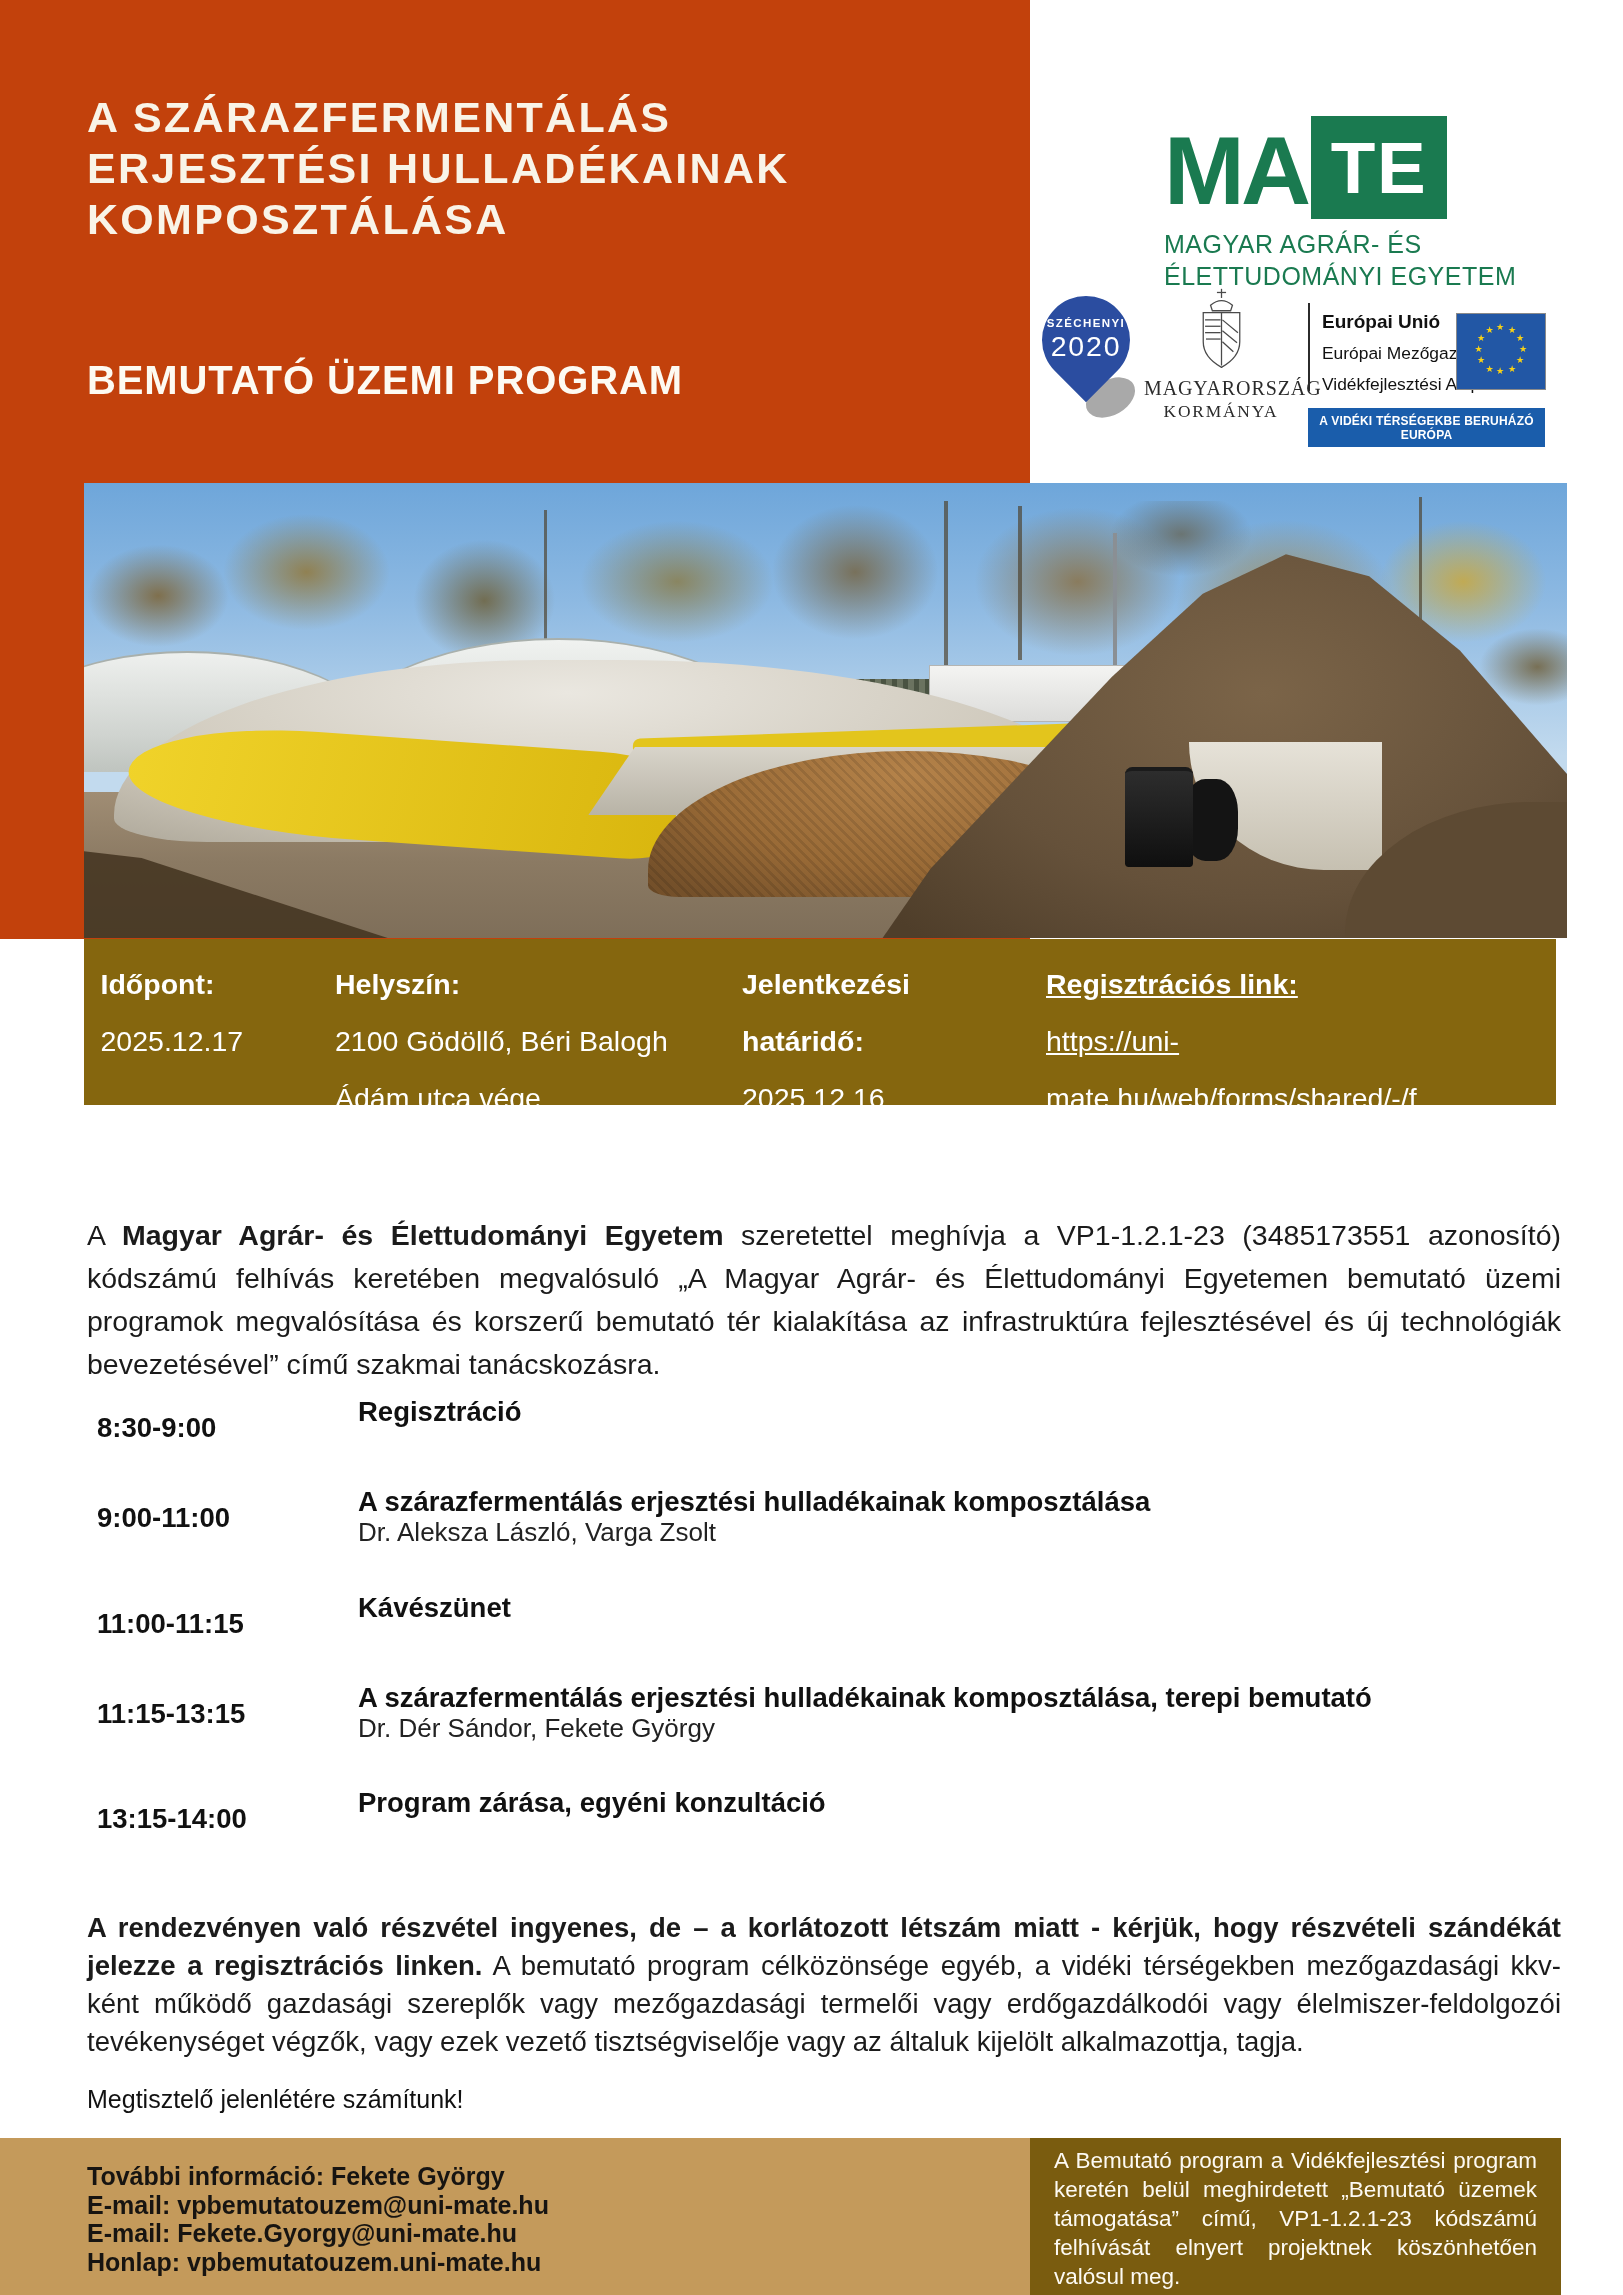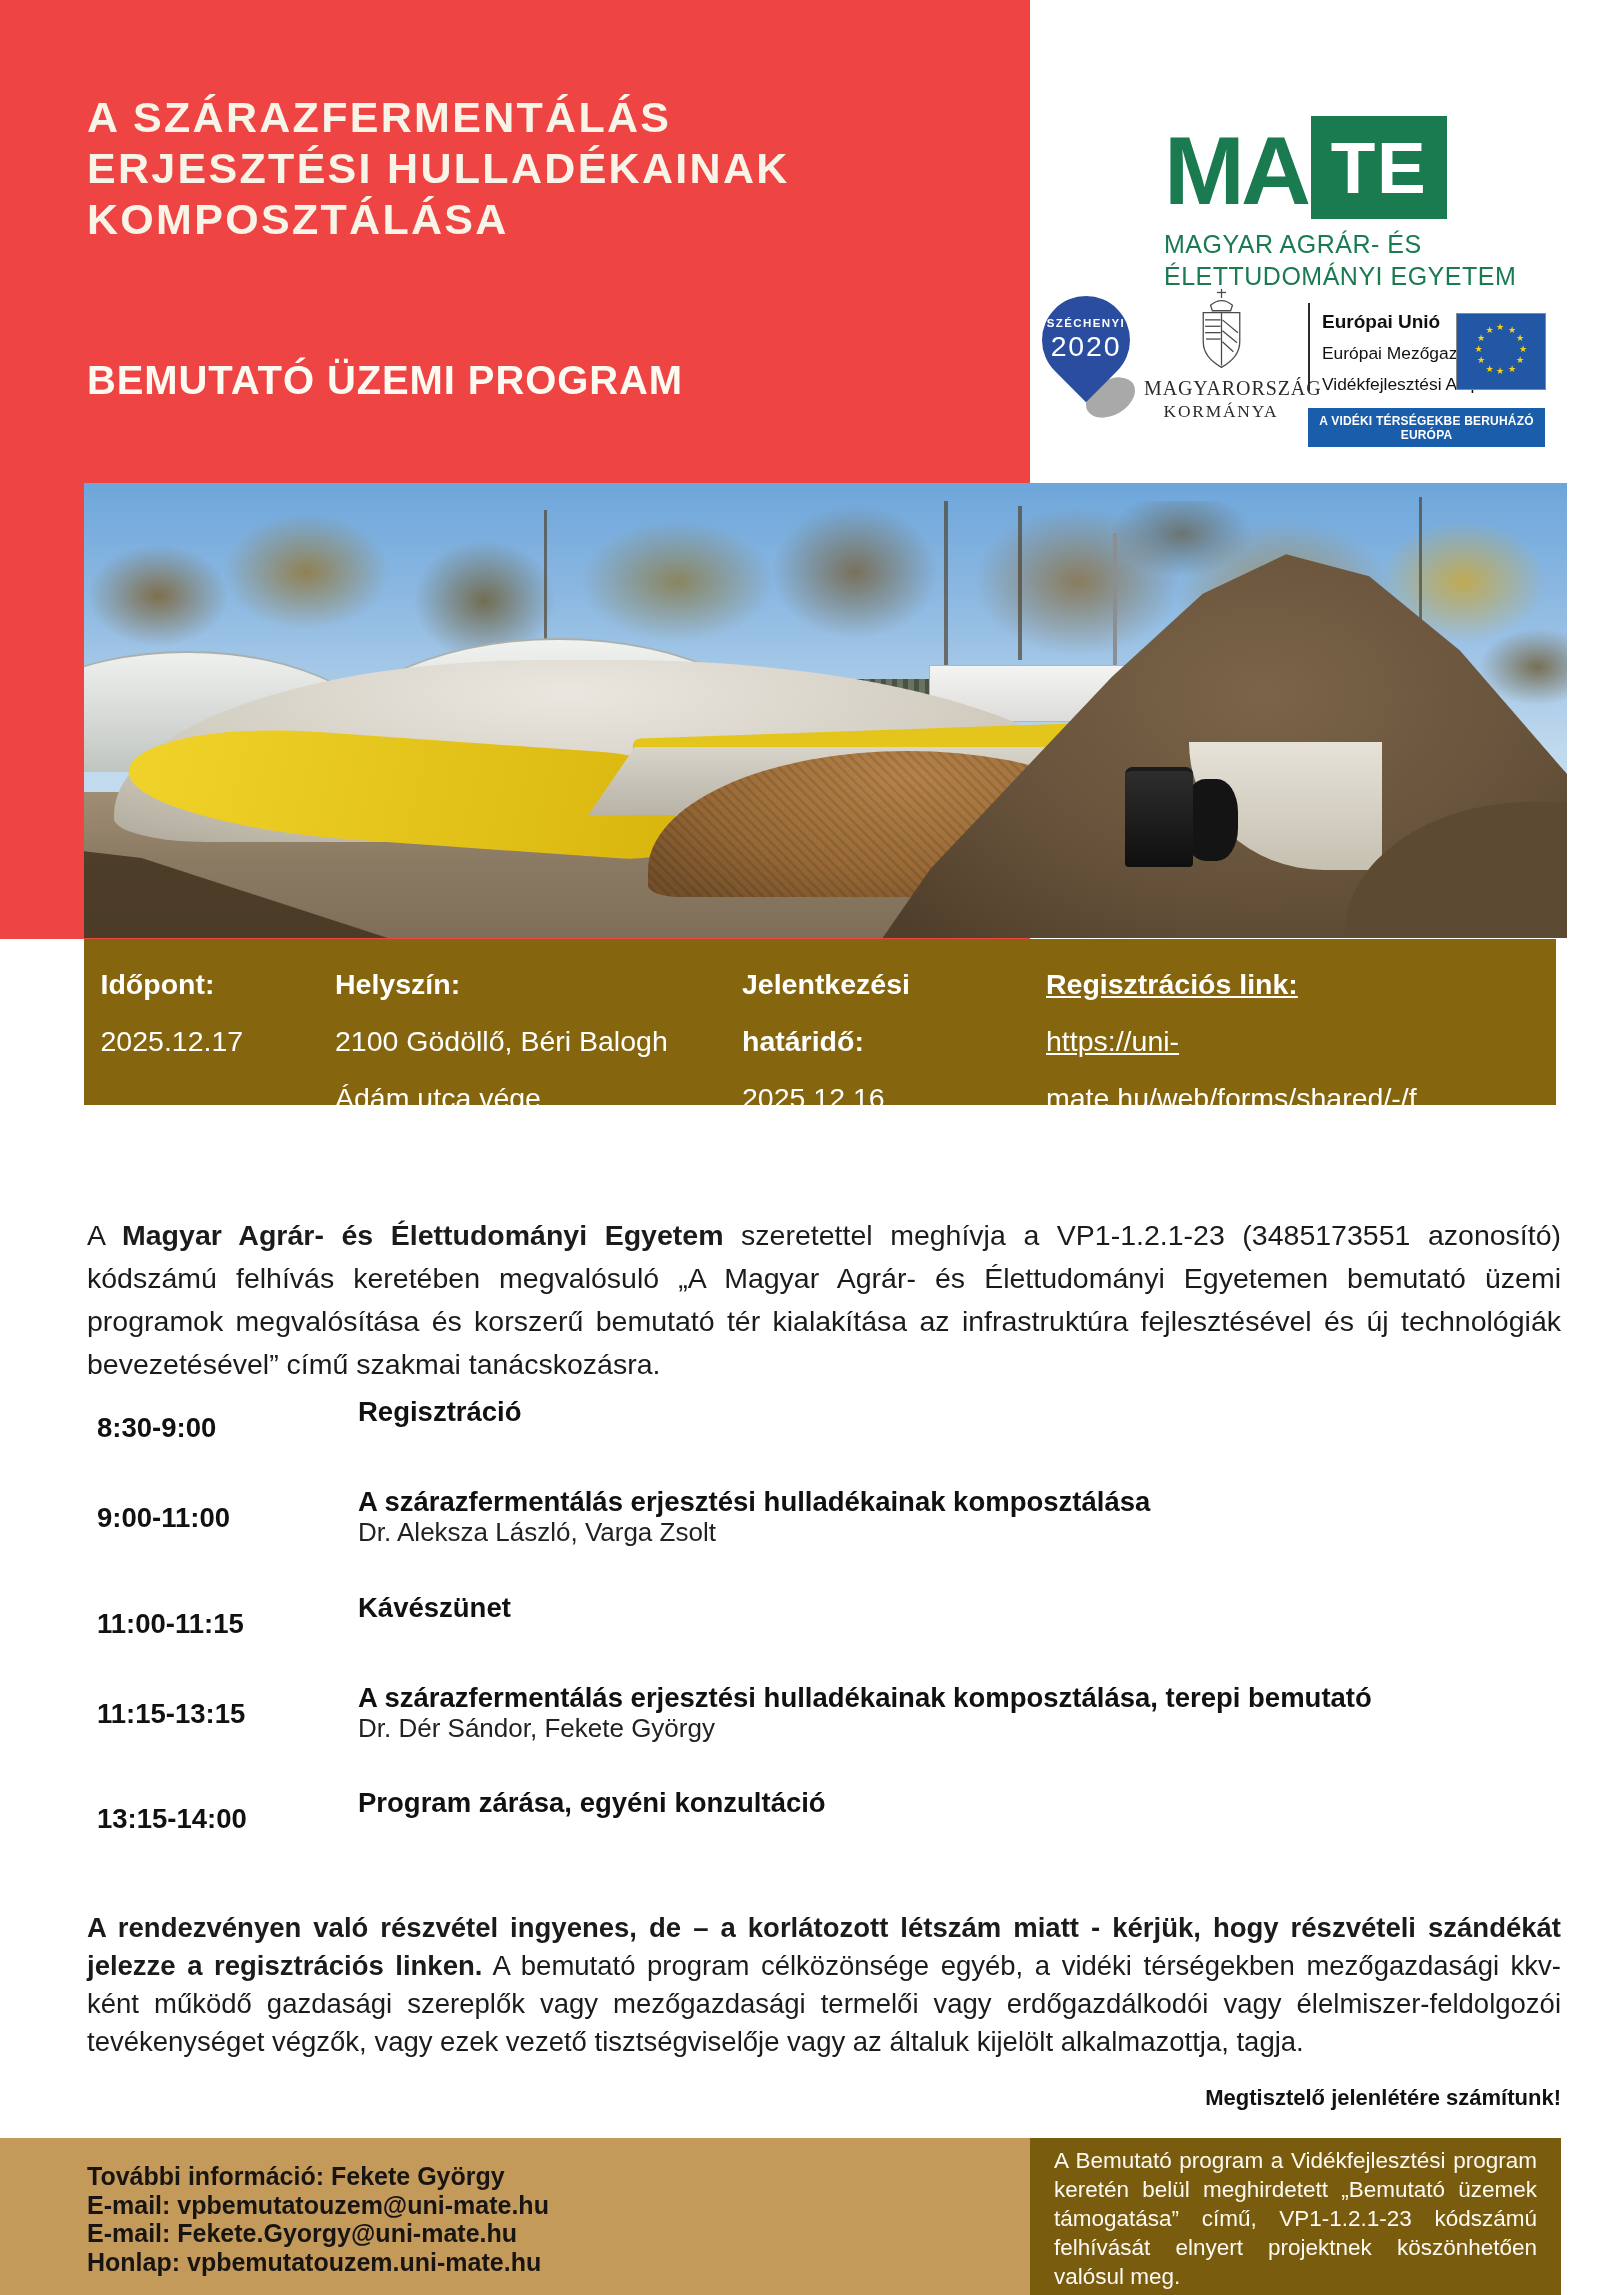--- a/index.html
+++ b/index.html
@@ -1,20 +1,20 @@
 <!DOCTYPE html>
 <html style="font-size:14.7px"><head>
 <meta charset="utf-8">
 <style>
   html,body{margin:0;padding:0;background:#fff;}
   .page{position:relative;width:1624px;height:2296px;background:#ffffff;overflow:hidden;
         font-family:"Liberation Sans", sans-serif;}
 
   
-  .header-block{position:absolute;left:0;top:0;width:1030px;height:939px;background:#ef4444;}
+  .header-block{position:absolute;left:0;top:0;width:1030px;height:939px;background:#c2410c;}
   .title{position:absolute;left:87px;top:92px;color:#f9f4e8;font-weight:800;
          font-size:43px;line-height:51px;letter-spacing:2.3px;}
   .subtitle{position:absolute;left:87px;top:358px;color:#fdfaf2;font-weight:700;
             font-size:40px;letter-spacing:0.9px;}
 
   
   .mate{position:absolute;left:1164px;top:114px;}
   .mate-word{display:flex;align-items:flex-end;height:105px;}
   .mate-ma{color:#1a7a50;font-size:97px;font-weight:600;line-height:97px;letter-spacing:-3.7px;}
   .mate-te{width:136px;height:103px;background:#1a7a50;color:#ffffff;font-size:73px;font-weight:700;
@@ -132,22 +132,22 @@
   .schedule{position:absolute;left:84px;top:1396px;width:1478px;height:459px;}
   .sch-row{position:absolute;left:0;width:100%;}
   .sch-time{position:absolute;left:13px;top:15.6px;width:248px;font-size:27.5px;font-weight:700;color:#111;}
   .sch-body{position:absolute;left:274px;top:0;width:1203px;}
   .sch-title{font-size:27.5px;font-weight:700;line-height:31px;color:#111;}
   .sch-speakers{font-size:26px;line-height:31px;color:#222;}
 
   .closing{position:absolute;left:87px;top:1881px;width:1474px;font-size:27.5px;line-height:38px;
            color:#1b1b1b;text-align:justify;}
   .closing b{font-weight:700;}
-  .closing-line{position:absolute;left:87px;top:2085px;width:1474px;text-align:right;
-                font-size:22px;font-weight:700;color:#111;}
+  .closing-line{position:absolute;left:87px;top:2085px;width:1474px;text-align:left;
+                font-size:25px;font-weight:400;color:#111;}
 
   
   .footer-band{position:absolute;left:0;top:2138px;width:1296px;height:158px;background:#c49a5b;}
   .contact{position:absolute;left:87px;top:24px;font-size:25px;font-weight:700;color:#171411;
            line-height:28.5px;}
   .note-box{position:absolute;left:1030px;top:0;width:531px;height:158px;background:#7a5c0f;
             box-sizing:border-box;padding:8px 24px;color:#fdfaf3;font-size:22.5px;line-height:29px;
             text-align:justify;}
 </style>
 </head>

